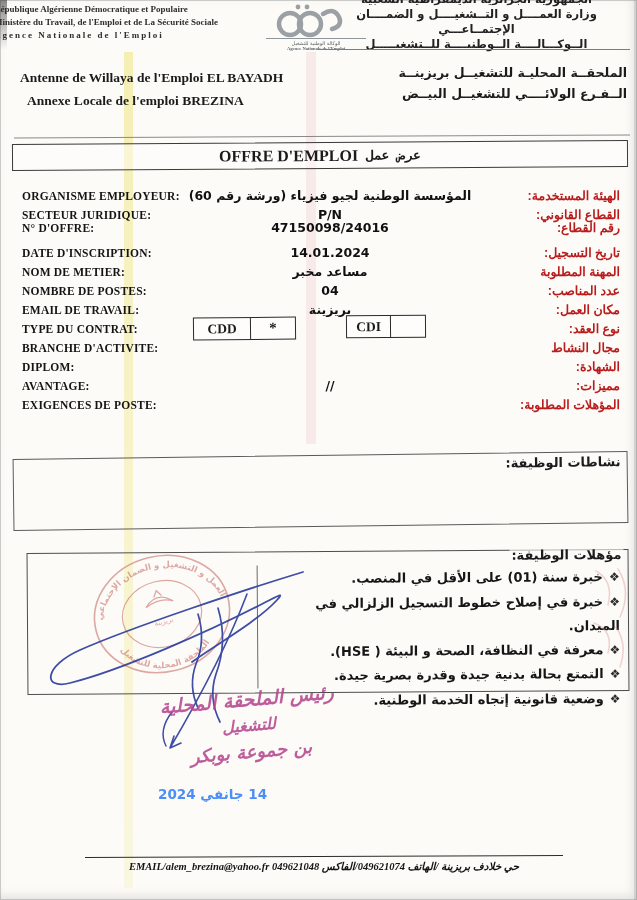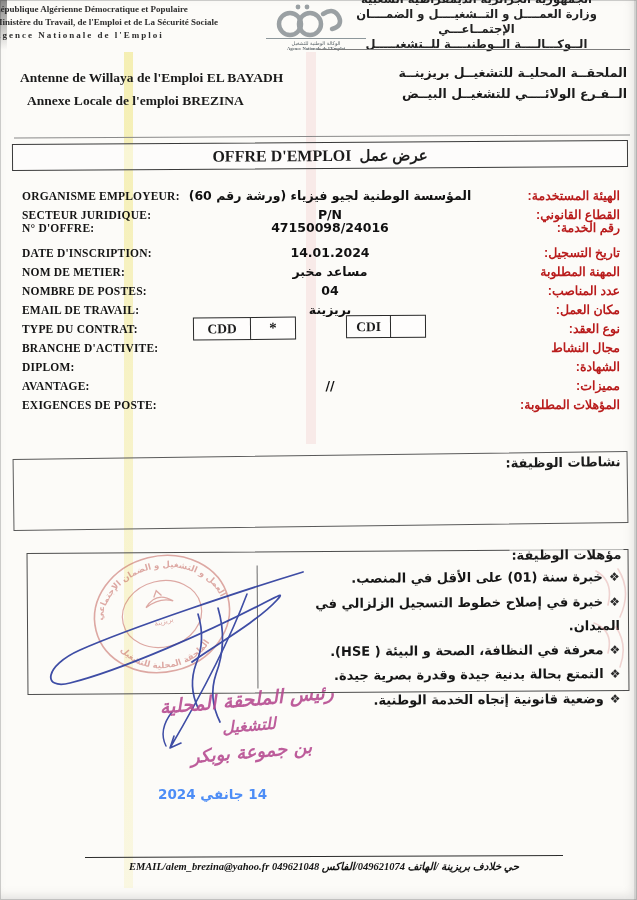--- a/index.html
+++ b/index.html
@@ -35,21 +35,21 @@
   
   .office-fr{position:absolute;left:20px;top:66px;font-weight:bold;font-size:13.5px;line-height:23px;}
   .office-fr .l2{padding-left:7px;}
   .office-ar{position:absolute;right:10px;top:62px;width:300px;direction:rtl;text-align:right;
     font-weight:bold;font-size:12.5px;line-height:21px;font-family:"DejaVu Sans",sans-serif;}
 
   .rule-top{position:absolute;left:14px;top:136px;width:616px;border-top:1px solid #8a8a8a;transform:rotate(-.3deg);}
   .title-box{position:absolute;left:12px;top:142px;width:614px;height:25px;border:1.6px solid #3a3a3a;
     transform:rotate(-.35deg);display:flex;align-items:center;justify-content:center;gap:8px;
     font-weight:bold;font-size:16px;background:rgba(255,255,255,.4);}
-  .title-box .ar{font-size:15px;font-family:Liberation Serif, serif;}
+  .title-box .ar{font-size:13px;font-family:Liberation Mono, monospace;}
 
   
   .row{position:absolute;left:20px;width:600px;height:19px;font-weight:bold;}
   .row .fr{position:absolute;left:2px;top:2px;font-size:11.5px;letter-spacing:.2px;color:#141414;}
   .row .val{position:absolute;left:160px;top:0;width:300px;text-align:center;direction:rtl;
     font-size:12.5px;font-family:"DejaVu Sans",sans-serif;color:#101010;}
   .row .ar{position:absolute;right:0;top:0;direction:rtl;font-size:12.5px;
     font-family:Liberation Sans, sans-serif;color:#b91c1c;}
 
   
@@ -153,21 +153,21 @@
     <span class="ar">الهيئة المستخدمة:</span>
   </div>
   <div class="row" style="top:207px">
     <span class="fr">SECTEUR JURIDIQUE:</span>
     <span class="val">P/N</span>
     <span class="ar">القطاع القانوني:</span>
   </div>
   <div class="row" style="top:220px">
     <span class="fr">N° D'OFFRE:</span>
     <span class="val">47150098/24016</span>
-    <span class="ar">رقم الخدمة:</span>
+    <span class="ar">رقم القطاع:</span>
   </div>
   <div class="row" style="top:245px">
     <span class="fr">DATE D'INSCRIPTION:</span>
     <span class="val">14.01.2024</span>
     <span class="ar">تاريخ التسجيل:</span>
   </div>
   <div class="row" style="top:264px">
     <span class="fr">NOM DE METIER:</span>
     <span class="val">مساعد مخبر</span>
     <span class="ar">المهنة المطلوبة</span>

